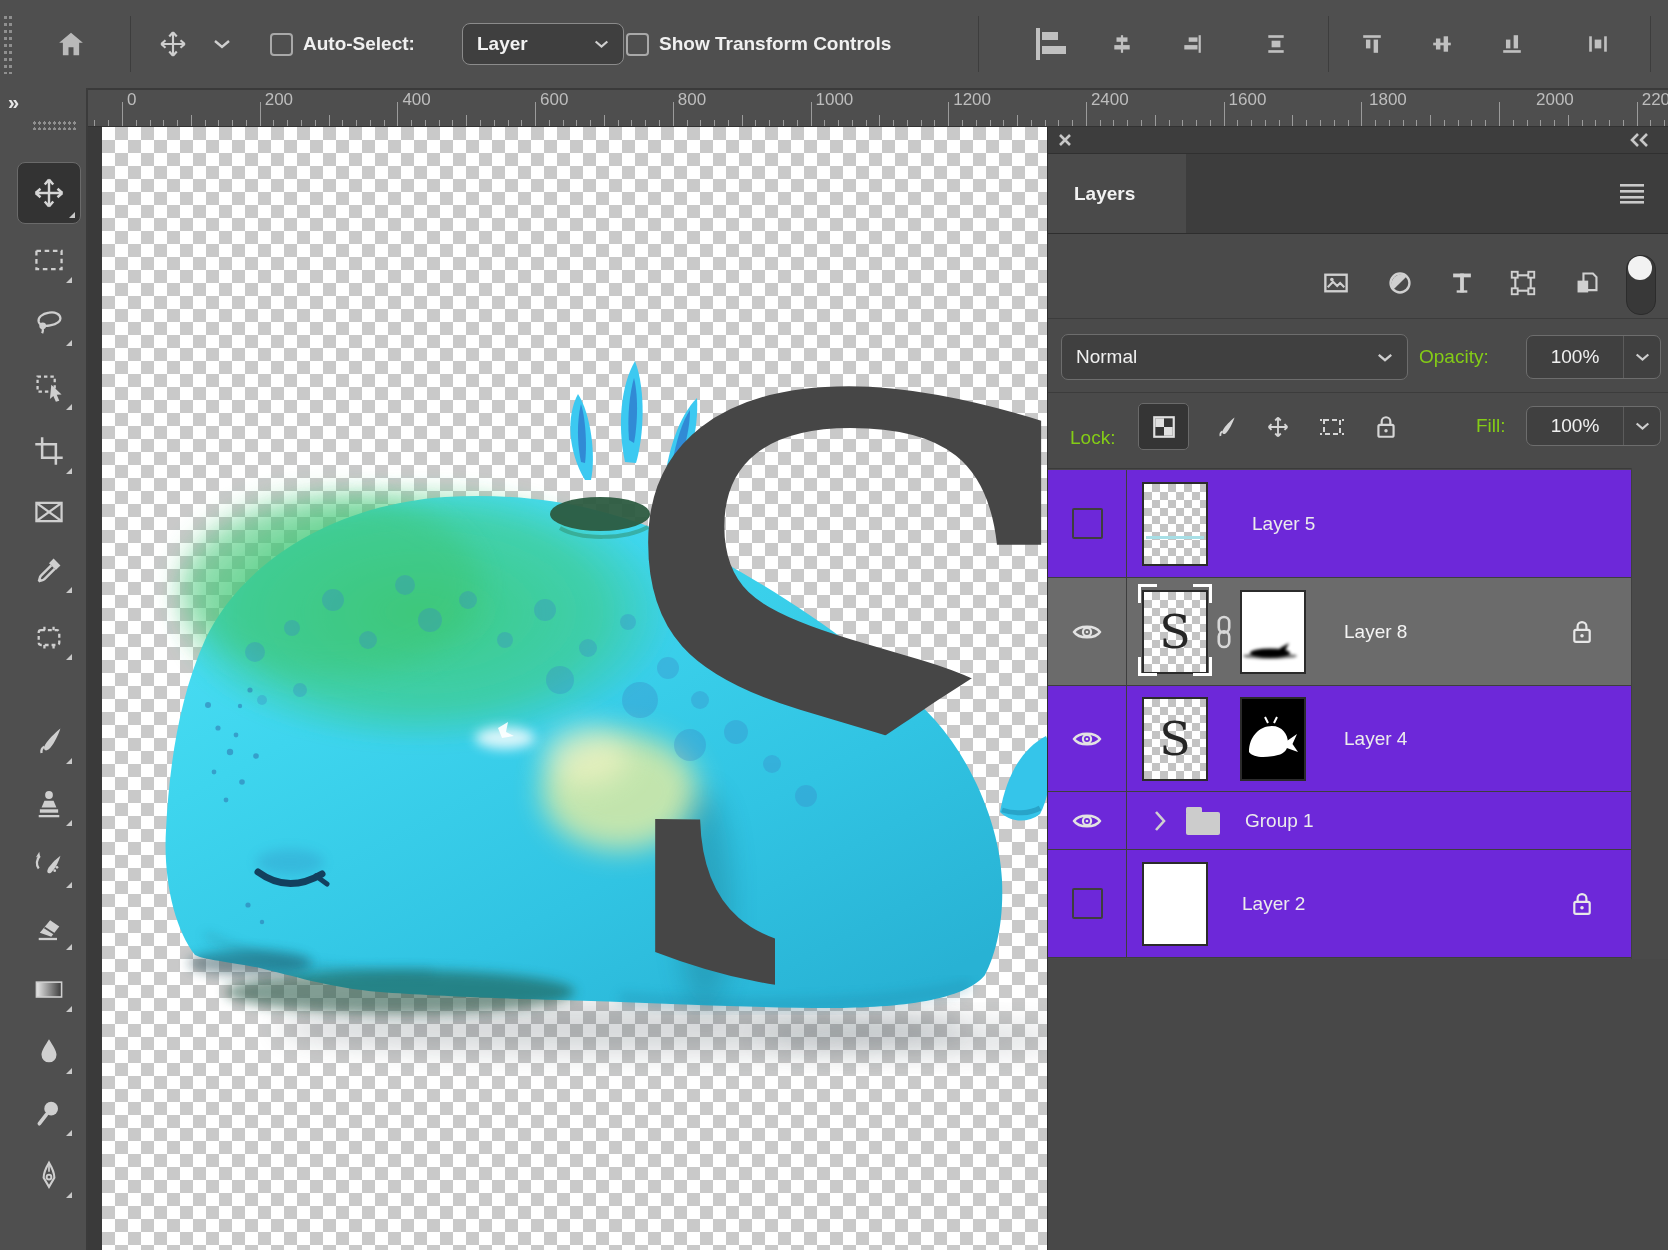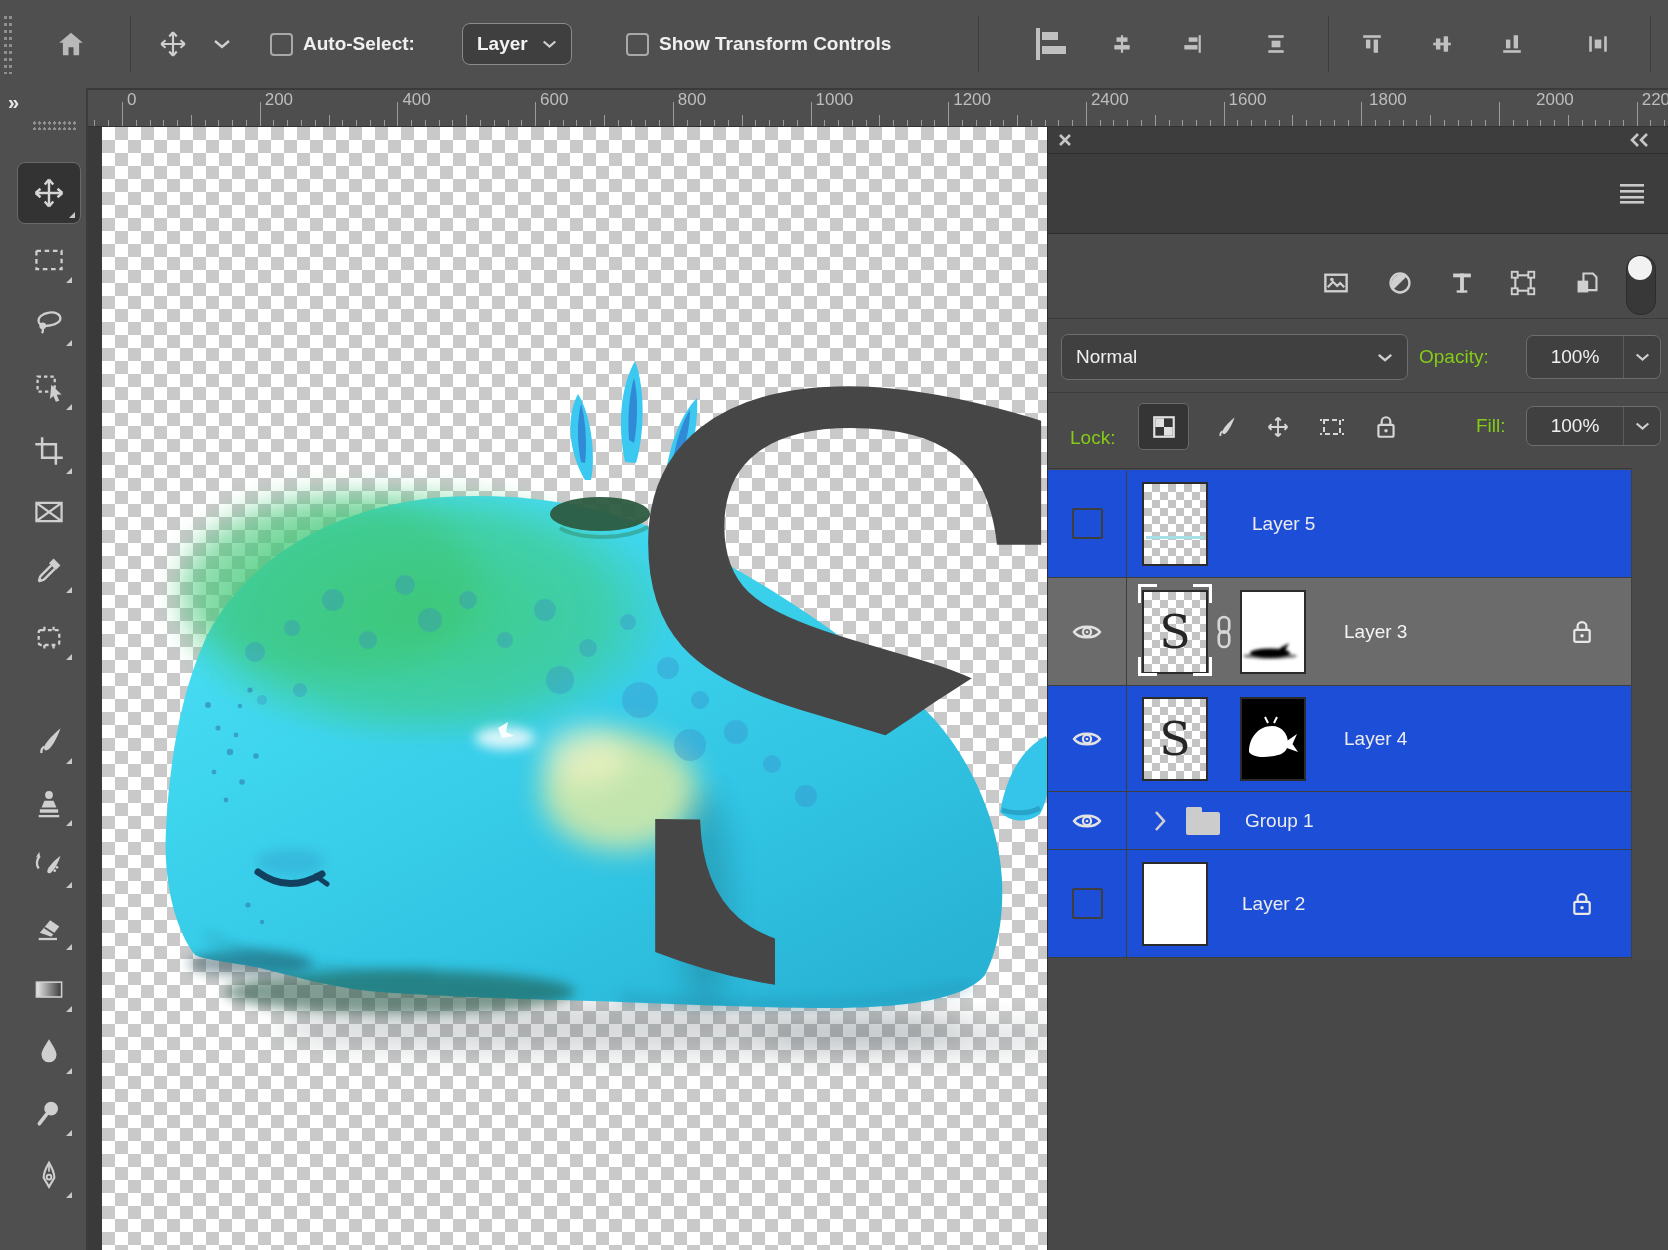--- a/index.html
+++ b/index.html
@@ -57,21 +57,21 @@
   .small-label{font-size:19px;color:#84cc16;}
   .value-box{position:absolute;width:135px;height:44px;background:#404040;border:1px solid #6d6d6d;border-radius:7px;box-sizing:border-box;display:flex;align-items:center;}
   .value-box .val{flex:1;text-align:center;font-size:19px;color:#f0f0f0;}
   .value-box .vb-chev{width:36px;height:100%;border-left:1px solid #5c5c5c;display:flex;align-items:center;justify-content:center;}
   .lock-btn{position:absolute;display:flex;align-items:center;justify-content:center;}
   #lock-transparency-btn{left:90px;top:276px;width:51px;height:47px;background:#353535;border:1px solid #6a6a6a;border-radius:5px;box-sizing:border-box;}
   
   #layer-list{position:absolute;left:0;top:343px;width:583px;height:488px;}
   #list-top-line{position:absolute;left:0;top:341px;width:583px;height:1px;background:#3a3a3a;}
   #list-right-line{position:absolute;left:583px;top:341px;width:1px;height:491px;background:#404040;}
-  .layer-row{position:absolute;left:0;width:583px;display:flex;align-items:stretch;border-bottom:1px solid #3e3e3e;box-sizing:border-box;background:#1d4ed8;}
+  .layer-row{position:absolute;left:0;width:583px;display:flex;align-items:stretch;border-bottom:1px solid #3e3e3e;box-sizing:border-box;background:#6d28d9;}
   .layer-row.selected{background:#6b6b6b;}
   .vis-cell{width:78px;border-right:1px solid #3e3e3e;display:flex;align-items:center;justify-content:center;flex:none;}
   .row-body{flex:1;display:flex;align-items:center;position:relative;}
   .vis-empty{width:27px;height:27px;border:2px solid #3e3e3e;border-radius:2px;}
   .thumb{width:66px;height:84px;border:2px solid #2b2b2b;box-sizing:border-box;position:relative;flex:none;
     background-color:#fff;
     background-image:linear-gradient(45deg,#c3c3c3 25%,transparent 25%,transparent 75%,#c3c3c3 75%),
                      linear-gradient(45deg,#c3c3c3 25%,transparent 25%,transparent 75%,#c3c3c3 75%);
     background-size:16px 16px;background-position:0 0,8px 8px;
     display:flex;align-items:center;justify-content:center;}
@@ -114,21 +114,21 @@
   </div>
 
   <div class="ob-item" style="left:268px;width:26px;">
       <span class="checkbox"></span>
     </div>
   <div class="ob-item" style="left:303px;">
       <span class="ob-label">Auto-Select:</span>
     </div>
 
   <div class="ob-item" style="left:462px;">
-    <div class="dropdown-btn" style="width:110px;text-align:center;">
+    <div class="dropdown-btn" style="width:162px;text-align:center;">
       <span class="dd-text">Layer</span>
       <svg width="15" height="10" viewBox="0 0 18 12">
           <path d="M2 3 L9 9 L16 3" fill="none" stroke="#cfcfcf" stroke-width="2.6"></path>
         </svg>
     </div>
   </div>
 
   <div class="ob-item" style="left:624px;width:26px;">
       <span class="checkbox"></span>
     </div>
@@ -566,20 +566,23 @@
 <div id="layers-panel">
   <div id="lp-header">
     <svg style="position:absolute;left:10px;top:6px;" width="14" height="14" viewBox="0 0 14 14">
         <path d="M2 2 L12 12 M12 2 L2 12" stroke="#c7c7c7" stroke-width="2.6"></path>
       </svg>
     <svg style="position:absolute;right:18px;top:5px;" width="22" height="16" viewBox="0 0 22 16">
         <path d="M10 2 L4 8 L10 14 M19 2 L13 8 L19 14" fill="none" stroke="#c7c7c7" stroke-width="2.6"></path>
       </svg>
   </div>
   <div id="lp-tabbar">
+    <div id="lp-tab">
+        <span>Layers</span>
+      </div>
     <svg style="position:absolute;right:22px;top:28px;" width="28" height="22" viewBox="0 0 28 22">
       <rect x="2" y="2" width="24" height="2.6" fill="#c9c9c9"></rect>
         <rect x="2" y="8" width="24" height="2.6" fill="#c9c9c9"></rect>
         <rect x="2" y="14" width="24" height="2.6" fill="#c9c9c9"></rect>
         <rect x="2" y="19" width="24" height="2.6" fill="#c9c9c9"></rect>
     </svg>
   </div>
 
   <div class="filter-icon" style="left:266px;">
     <svg width="26" height="26" viewBox="0 0 22 22">
@@ -722,21 +725,21 @@
           <rect x="4" y="12.5" width="8" height="12" rx="4" fill="none" stroke="#d8d8d8" stroke-width="2"></rect>
         </svg>
         <svg style="margin-left:5px;flex:none;" width="66" height="84" viewBox="0 0 66 84">
           <rect width="66" height="84" fill="#ffffff" stroke="#2b2b2b" stroke-width="4"></rect>
           <g filter="url(#maskBlur)">
             <ellipse cx="30" cy="63" rx="20" ry="4.5" fill="#000"></ellipse>
             <path d="M40 58 l9 -5 -3.5 7 3.5 4 -10 -2 z" fill="#000"></path>
             <ellipse cx="30" cy="66" rx="27" ry="3" fill="#000" opacity="0.55"></ellipse>
           </g>
         </svg>
-        <span class="layer-name" style="margin-left:38px;color:#f4f4f4;">Layer 3</span>
+        <span class="layer-name" style="margin-left:38px;color:#f4f4f4;">Layer 8</span>
         <svg class="row-lock" width="22" height="27" viewBox="0 0 20 24">
           <rect x="3" y="10" width="14" height="11" rx="1.5" fill="none" stroke="#e8e8e8" stroke-width="2"></rect>
           <path d="M6 10 V7 a4 4 0 0 1 8 0 V10" fill="none" stroke="#e8e8e8" stroke-width="2"></path>
           <circle cx="10" cy="15.5" r="1.6" fill="#e8e8e8"></circle>
         </svg>
       </div>
     </div>
 
     <div class="layer-row" style="top:216px;height:106px;">
       <div class="vis-cell">

